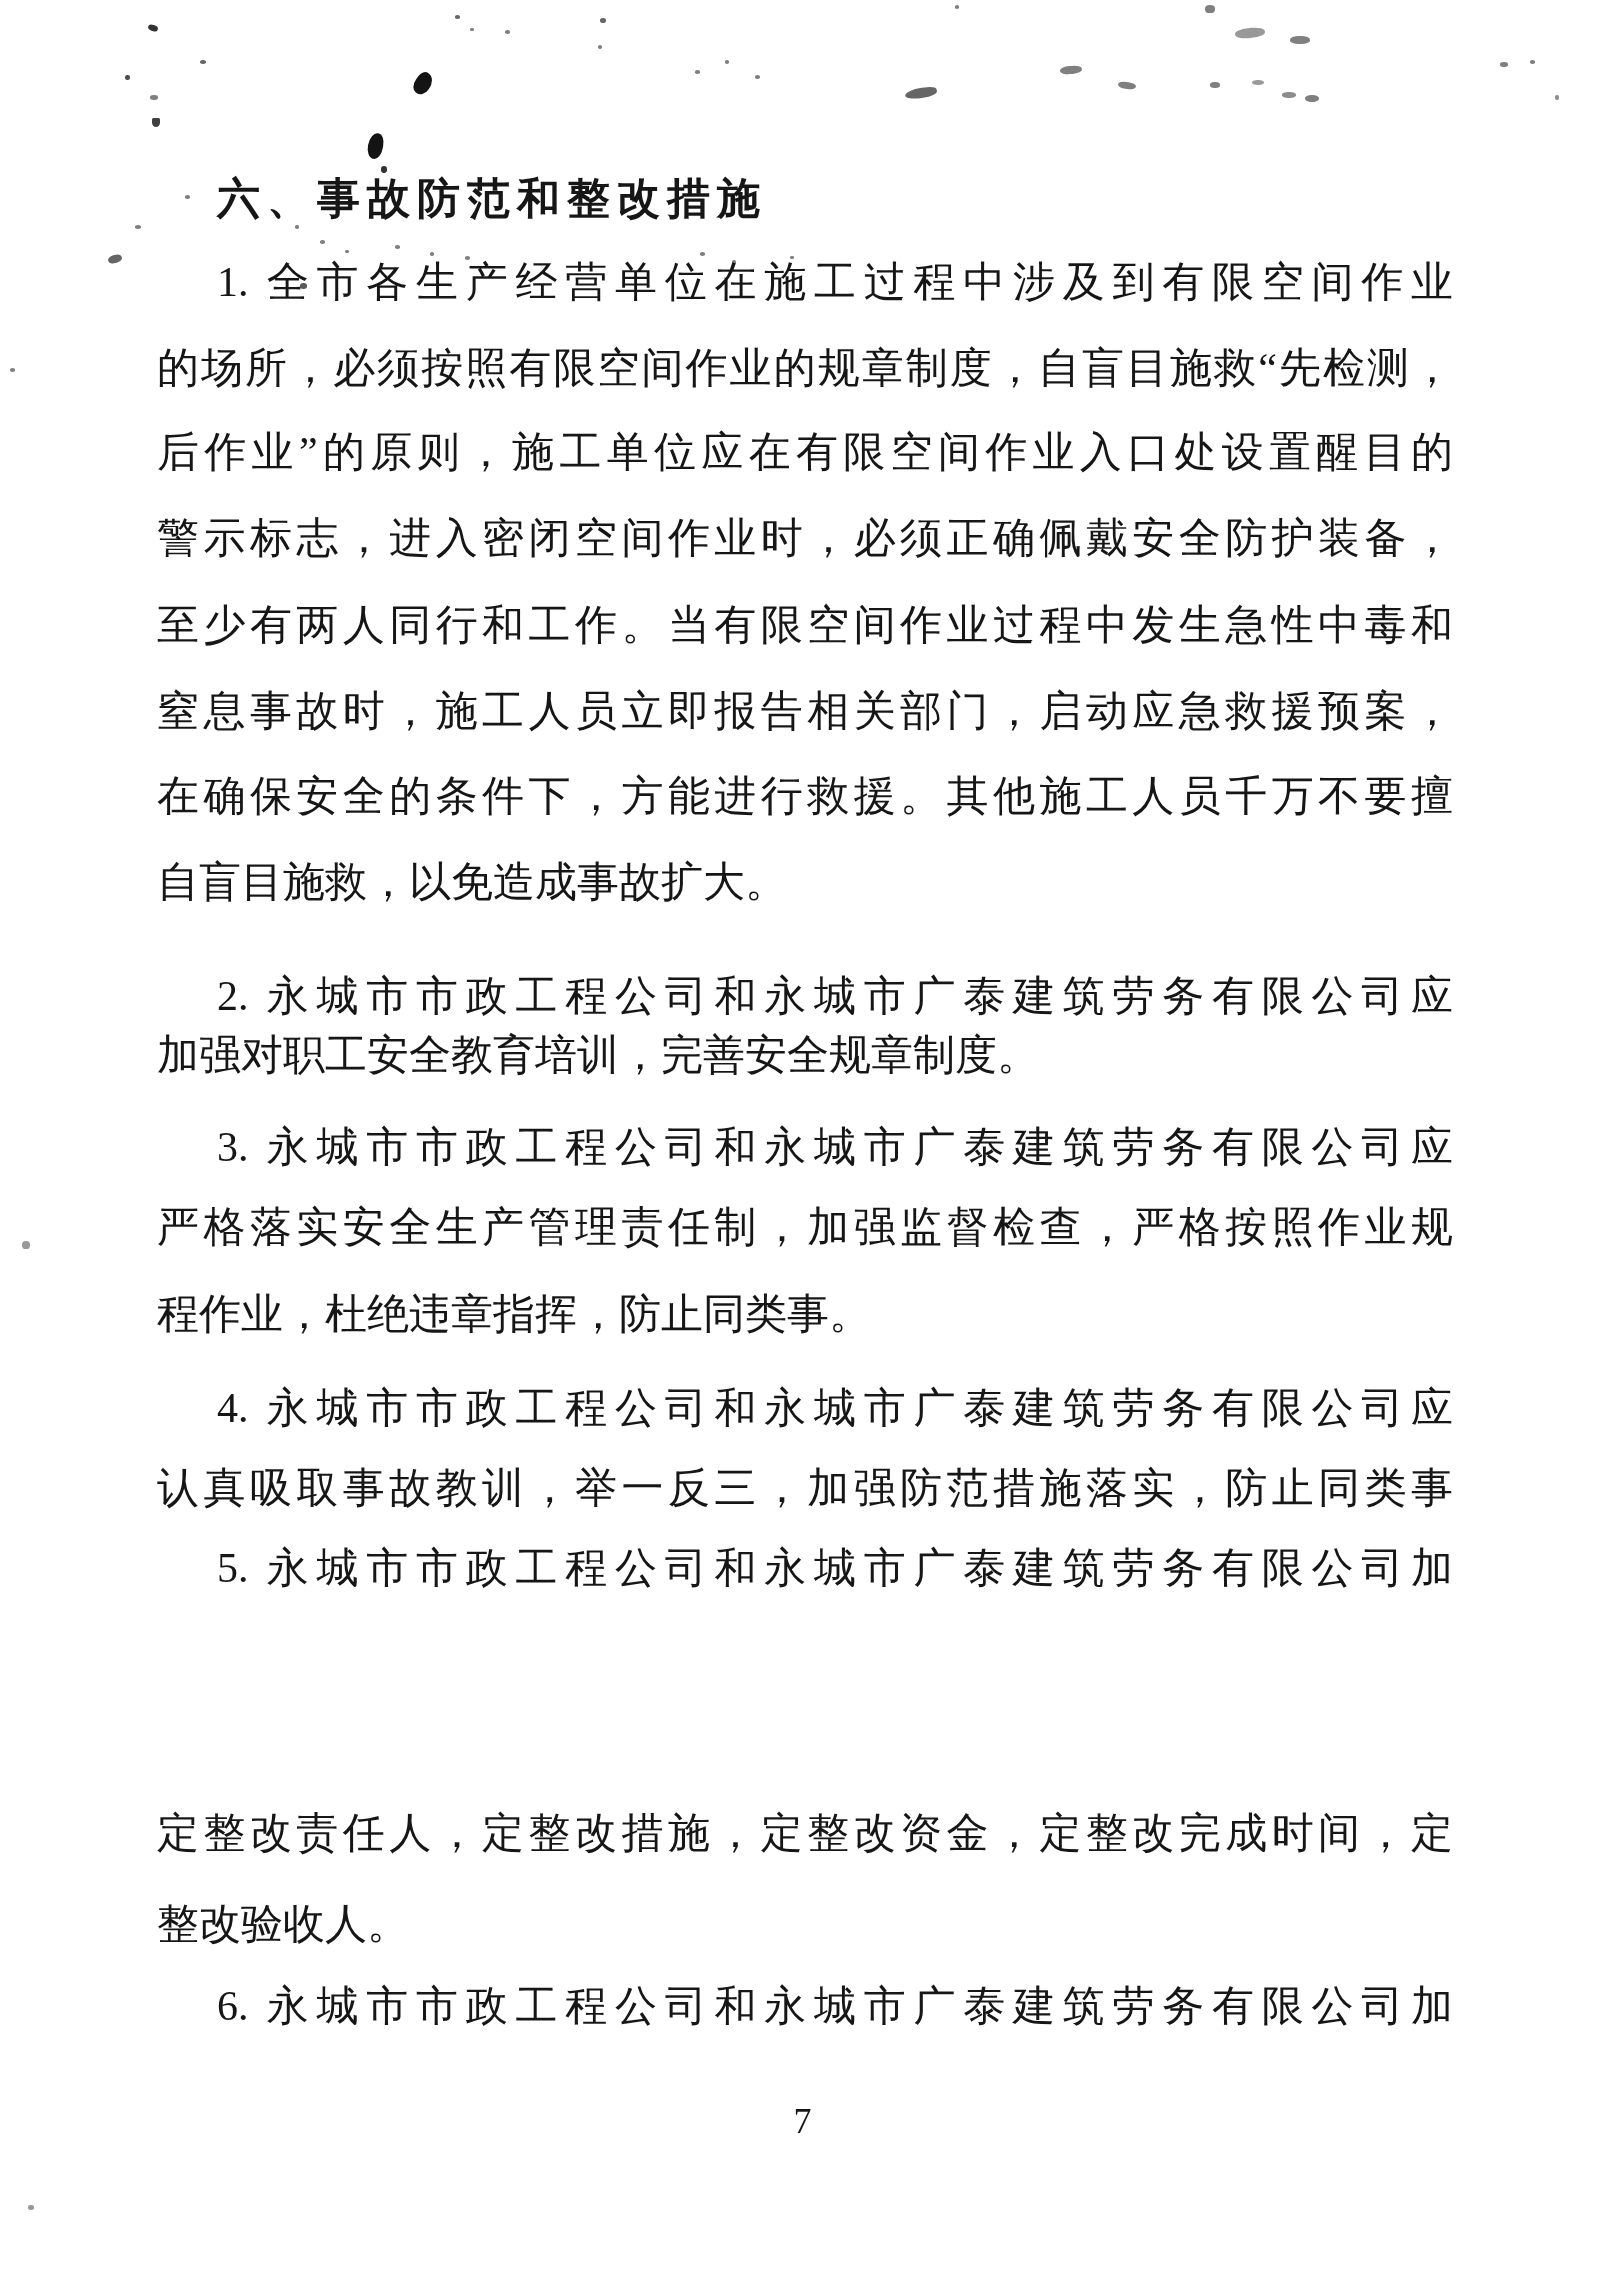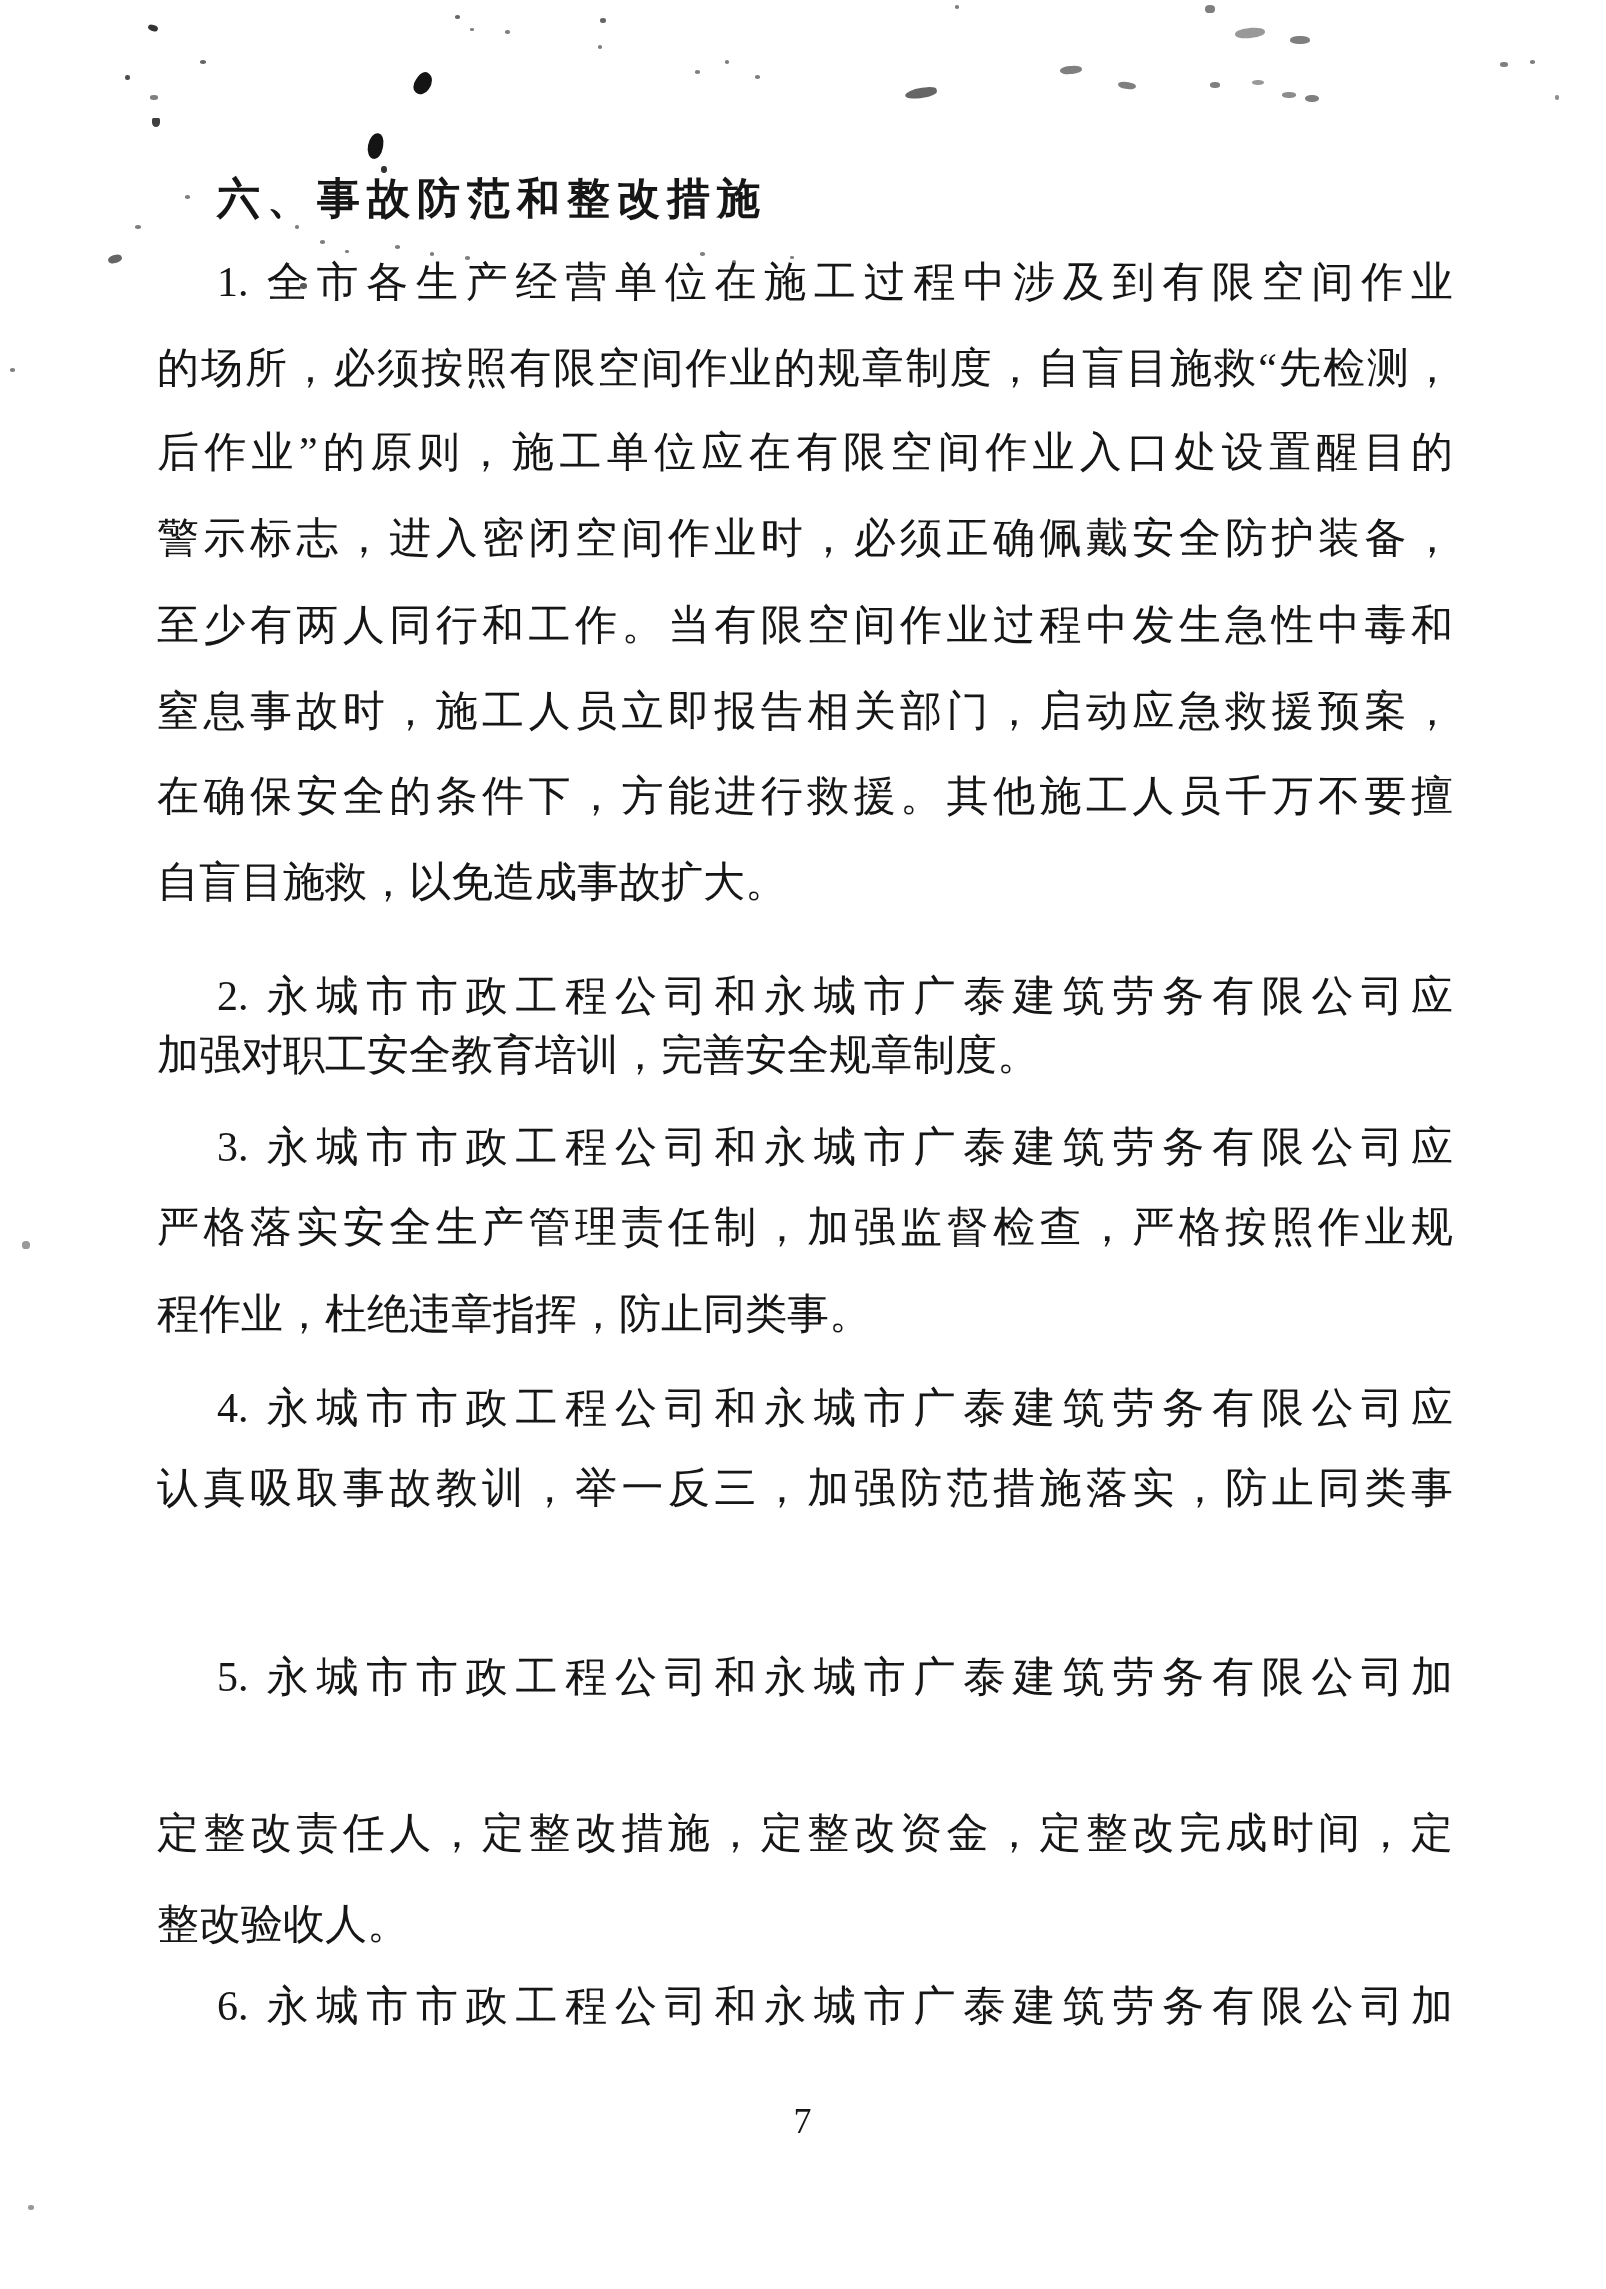--- a/index.html
+++ b/index.html
@@ -122,20 +122,20 @@
   <div class="line" style="top:687px">窒息事故时，施工人员立即报告相关部门，启动应急救援预案，</div>
   <div class="line" style="top:772px">在确保安全的条件下，方能进行救援。其他施工人员千万不要擅</div>
   <div class="line end" style="top:858px">自盲目施救，以免造成事故扩大。</div>
   <div class="line indent" style="top:972px">2. 永城市市政工程公司和永城市广泰建筑劳务有限公司应</div>
   <div class="line end" style="top:1031px">加强对职工安全教育培训，完善安全规章制度。</div>
   <div class="line indent" style="top:1123px">3. 永城市市政工程公司和永城市广泰建筑劳务有限公司应</div>
   <div class="line" style="top:1203px">严格落实安全生产管理责任制，加强监督检查，严格按照作业规</div>
   <div class="line end" style="top:1290px">程作业，杜绝违章指挥，防止同类事。</div>
   <div class="line indent" style="top:1384px">4. 永城市市政工程公司和永城市广泰建筑劳务有限公司应</div>
   <div class="line" style="top:1464px">认真吸取事故教训，举一反三，加强防范措施落实，防止同类事</div>
-  <div class="line indent" style="top:1653px">5. 永城市市政工程公司和永城市广泰建筑劳务有限公司加</div>
+  <div class="line indent" style="top:1544px">5. 永城市市政工程公司和永城市广泰建筑劳务有限公司加</div>
   <div class="line" style="top:1809px">定整改责任人，定整改措施，定整改资金，定整改完成时间，定</div>
   <div class="line end" style="top:1900px">整改验收人。</div>
   <div class="line indent" style="top:1982px">6. 永城市市政工程公司和永城市广泰建筑劳务有限公司加</div>
 
   <div class="page-number">7</div>
 
 </div>
 
 </body></html>

